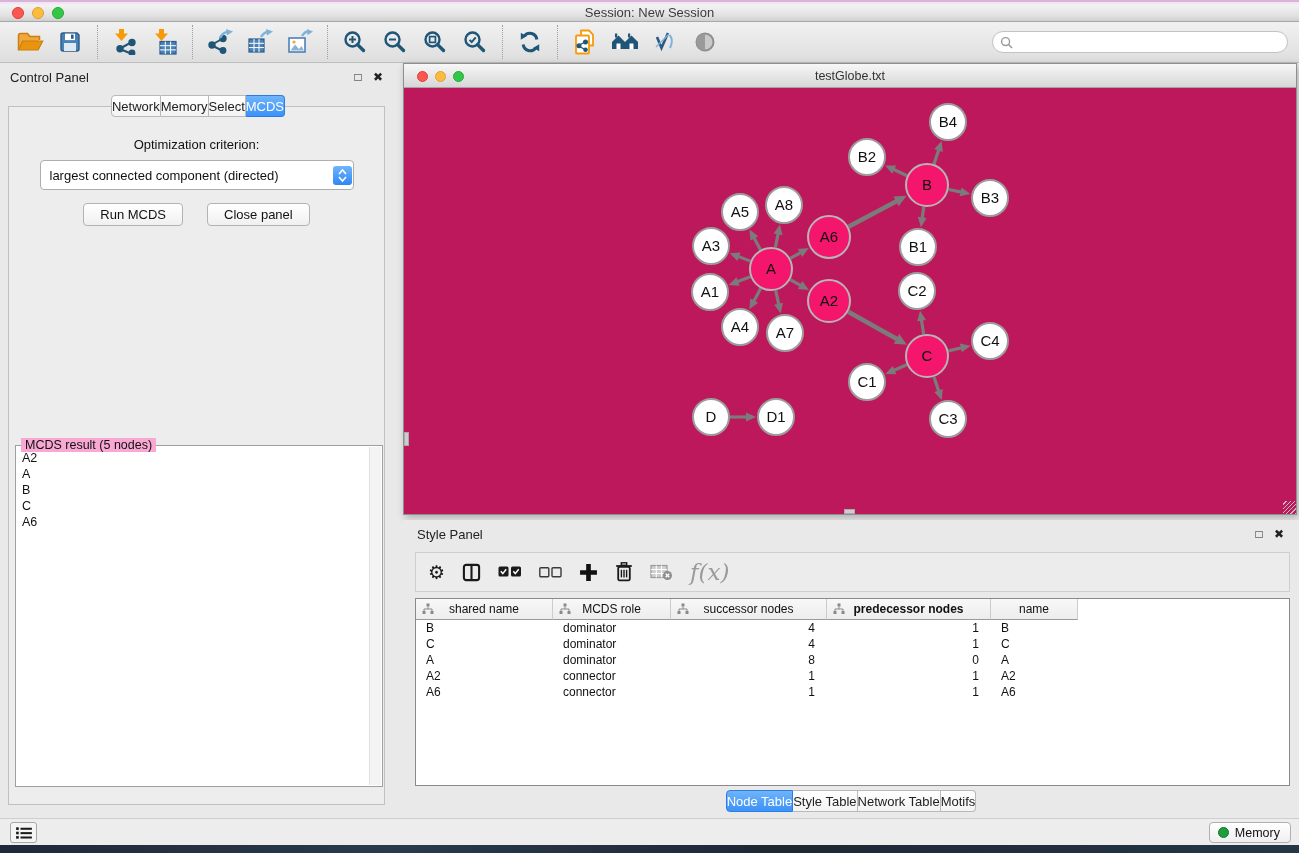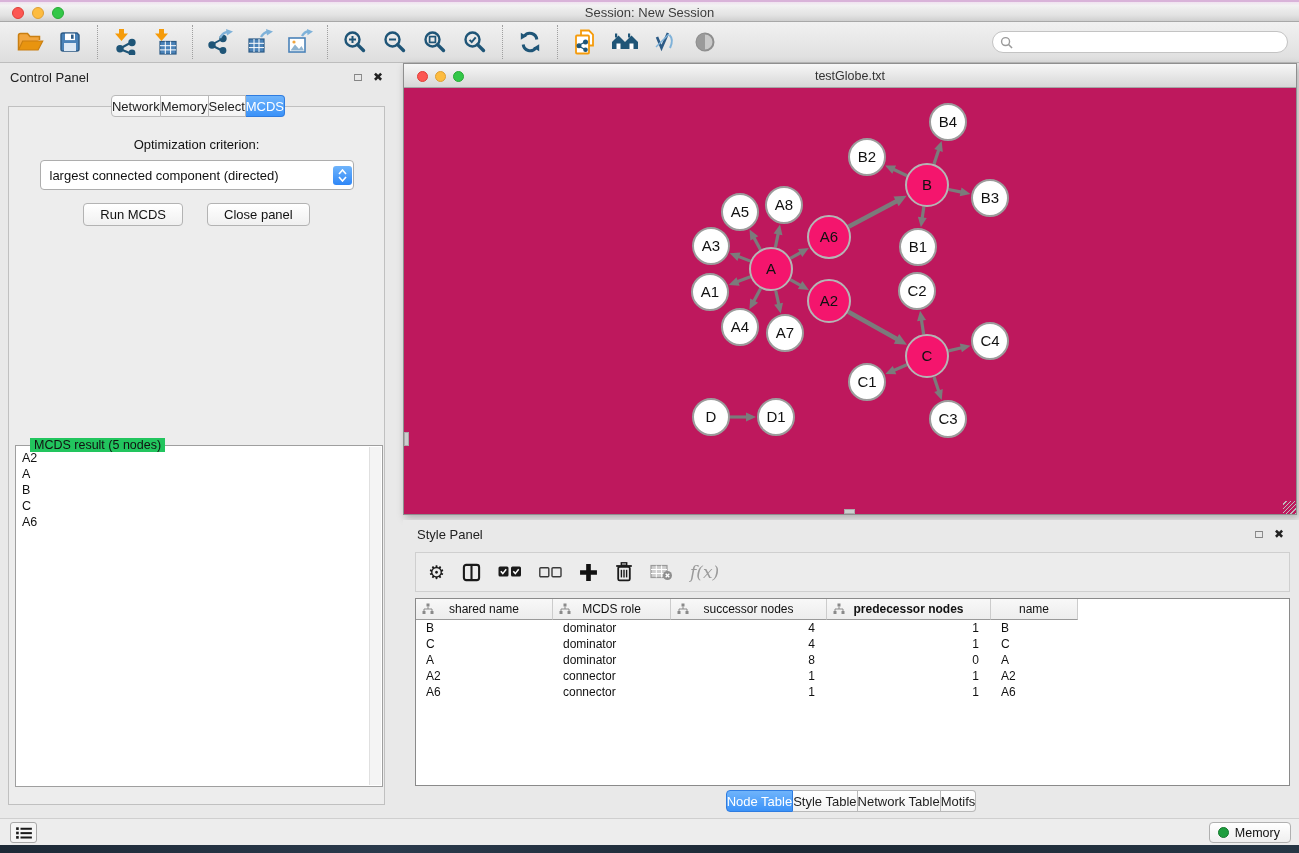--- a/index.html
+++ b/index.html
@@ -48,21 +48,21 @@
     border:1px solid #adadad; border-radius:4px; display:flex; align-items:center; cursor:default; }
   .dropdown .dval { flex:1; padding-left:9px; font-size:13px; color:#111; white-space:nowrap; overflow:hidden; }
   .dd-step { width:19px; height:19px; margin-right:1px; border-radius:3px;
     background:linear-gradient(#6fb4fb,#2f87f7); display:flex; flex-direction:column;
     align-items:center; justify-content:center; gap:1px; }
   .btn-row { margin-top:13px; display:flex; justify-content:center; gap:24px; }
   .pbtn { height:23px; padding:0 16px; font-size:13px; color:#111;
     background:linear-gradient(#ffffff,#f0f0f0); border:1px solid #b3b3b3; border-radius:4px; cursor:default; }
   .result-box { position:absolute; left:6px; top:338px; width:368px; height:342px;
     border:1px solid #9f9f9f; background:#fff; }
-  .result-box legend, .result-legend { position:absolute; top:-8px; left:14px; background:#22c55e;
+  .result-box legend, .result-legend { position:absolute; top:-8px; left:5px; background:#f9a8d4;
     padding:0 4px; font-size:12.5px; color:#111; }
   .result-list { position:absolute; left:2px; top:4px; bottom:2px; right:14px; overflow:hidden;
     font-size:12.5px; color:#111; }
   .result-list div { padding-left:4px; height:16px; line-height:16px; }
   .result-scroll { position:absolute; right:1px; top:1px; bottom:1px; width:12px; background:#f4f4f4;
     border-left:1px solid #e0e0e0; }
 
   
   .net-window { position:absolute; left:403px; top:63px; width:894px; height:452px;
     border:1px solid #8f8f8f; background:#fff; box-shadow:2px 3px 8px rgba(0,0,0,0.25); }
@@ -75,21 +75,21 @@
   .hthumb { position:absolute; left:440px; bottom:0px; width:11px; height:5px; background:#cdcdcd; border:1px solid #aaa; }
   .grip { position:absolute; right:0; bottom:0; width:13px; height:13px;
     background:repeating-linear-gradient(135deg, transparent 0 2px, #bdbdbd 2px 3px); }
 
   
   .table-panel { position:absolute; left:403px; top:520px; width:896px; height:298px; background:#e9e9e9; }
   .tp-toolbar { position:absolute; left:12px; right:9px; top:32px; height:40px;
     background:#ececec; border:1px solid #cfcfcf; display:flex; align-items:center; gap:17px; padding-left:12px; }
   .tp-ico { display:flex; align-items:center; justify-content:center; height:26px; cursor:default; }
   .gear-char { font-family:"DejaVu Sans",sans-serif; font-size:19px; color:#1a1a1a; }
-  .fx { font-family:"DejaVu Serif",serif; font-style:italic; font-size:17px; color:#9a9a9a; }
+  .fx { font-family:"DejaVu Serif",serif; font-style:italic; font-size:23px; color:#9a9a9a; }
   .tgrid { position:absolute; left:12px; right:9px; top:78px; height:188px; background:#fff;
     border:1px solid #8a8a8a; overflow:hidden; }
   .thead { display:flex; height:21px; }
   .th { position:relative; height:21px; background:linear-gradient(#f8f8f8,#ededed);
     border-right:1px solid #cccccc; border-bottom:1px solid #9a9a9a;
     font-size:12px; color:#111; text-align:center; line-height:20px; cursor:default; }
   .th .tree-ico { position:absolute; left:6px; top:4px; }
   .th.filler { background:#fff; border-right:none; border-bottom:none; flex:1; }
   .trow { display:flex; height:16px; font-size:12px; color:#111; }
   .td { height:16px; line-height:16px; white-space:nowrap; overflow:hidden; }

